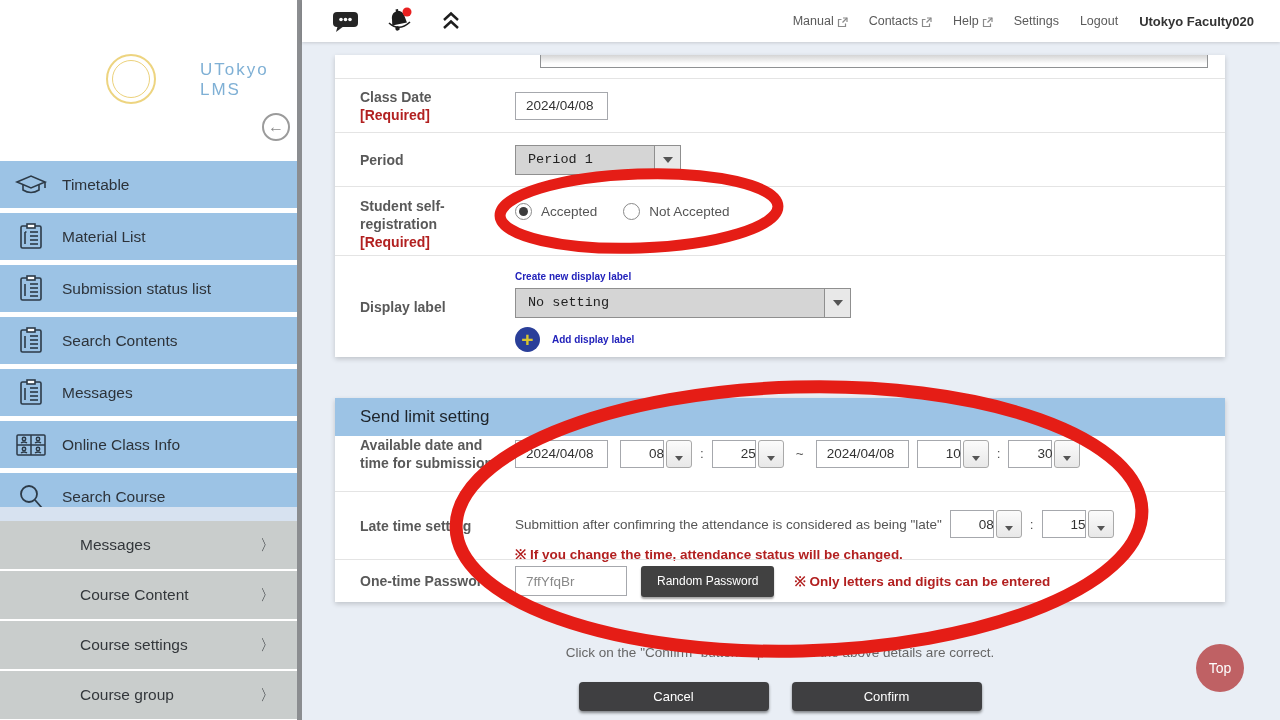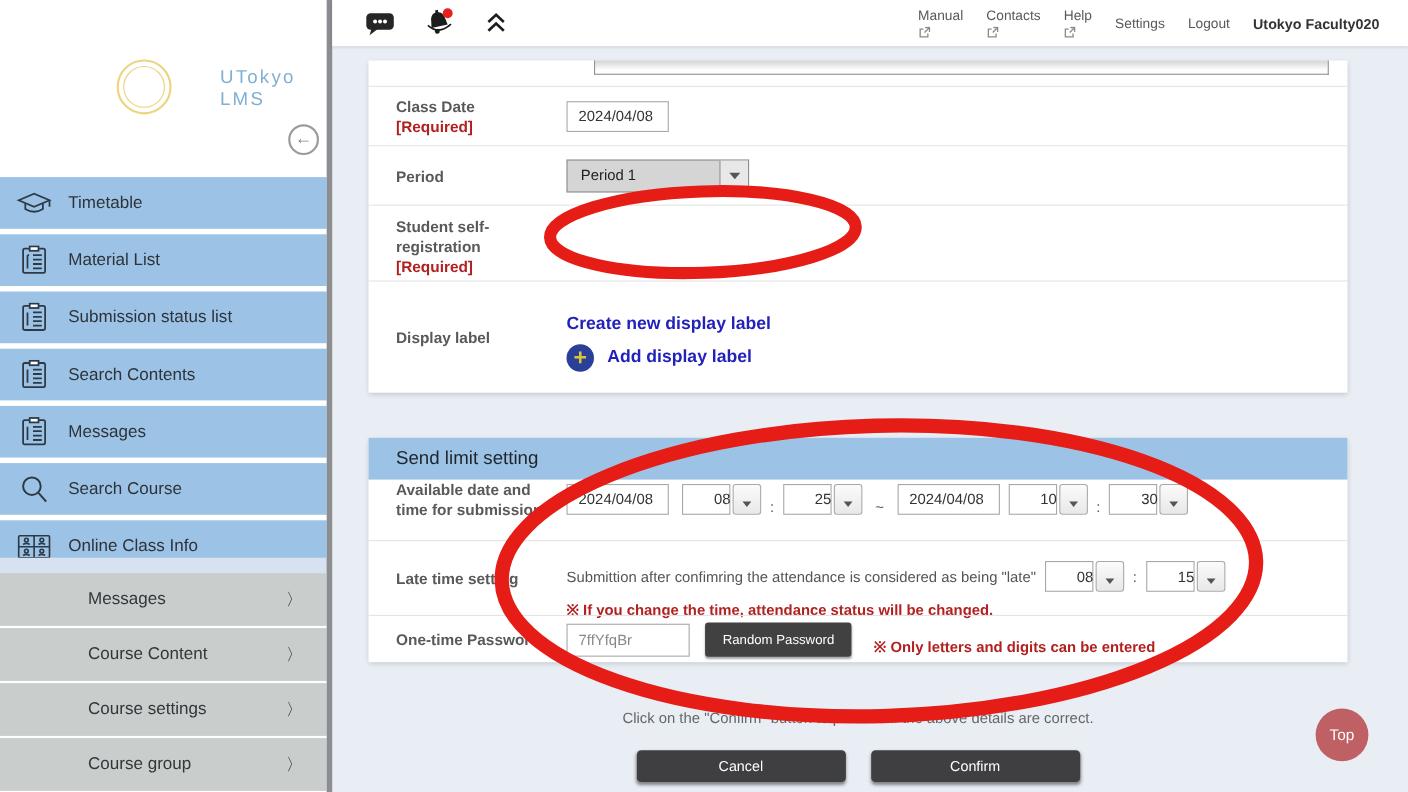--- a/index.html
+++ b/index.html
@@ -25,48 +25,48 @@
   .submenu-label { margin-left:80px; font-size:15.5px; color:#33373b; }
   .submenu-chevron { position:absolute; right:22px; font-size:15px; color:#33373b; }
 
   .side-strip { position:absolute; left:297px; top:0; width:5px; height:720px; background:#8b8d90; }
 
   
   .topbar { position:absolute; left:302px; top:0; width:978px; height:42px; background:#fff; box-shadow:0 1px 3px rgba(0,0,0,.15); display:flex; align-items:center; }
   .topbar-icons { display:flex; align-items:center; gap:26px; margin-left:30px; }
   .tb-icon { cursor:pointer; display:flex; }
   .topbar-links { margin-left:auto; margin-right:26px; display:flex; align-items:center; gap:21px; }
-  .tb-link { font-size:12.5px; color:#5a5a5a; cursor:pointer; display:flex; align-items:flex-start; gap:3px;flex-direction:column; }
+  .tb-link { font-size:12.5px; color:#5a5a5a; cursor:pointer; display:flex; align-items:flex-end; gap:3px; }
   .tb-user { font-size:13px; color:#333; font-weight:bold; }
 
   
   .card { position:absolute; background:#fff; box-shadow:0 2px 5px rgba(0,0,0,.18); }
   .card1 { left:335px; top:55px; width:890px; height:302px; }
   .card2 { left:335px; top:398px; width:890px; height:204px; }
 
   .partial-input { position:absolute; left:205px; top:0; width:668px; height:13px; border:1px solid #8f9193; border-top:none; background:linear-gradient(#d4d4d4,#fdfdfd 70%); }
 
   .frow { position:absolute; left:0; width:890px; border-top:1px solid #e4e4e4; display:flex; align-items:center; }
   .flabel { width:180px; padding-left:25px; font-size:14px; font-weight:bold; color:#595959; line-height:18px; flex-shrink:0; }
   .req { color:#b22020; }
-  .fcontent { flex:1; display:flex; align-items:flex-end; }
+  .fcontent { flex:1; display:flex; align-items:center; }
 
   .text-input { height:28px; border:1px solid #a6a8ad; background:#fff; font-size:13.5px; color:#333; display:flex; align-items:center; padding-left:10px; }
   .w-date { width:93px; }
 
   .gselect { display:inline-flex; height:30px; border:1px solid #8f8f8f; background:#d5d5d5; cursor:pointer; }
-  .gselect-label { padding:0 12px; font-size:13.5px; color:#222; line-height:28px; }
+  .gselect-label { padding:0 12px; font-size:13.5px; color:#222; line-height:28px;font-family:Liberation Mono, monospace; }
   .gselect-btn { width:26px; border-left:1px solid #8f8f8f; background:#e8e8e8; display:flex; align-items:center; justify-content:center; }
   .tri-down { width:0; height:0; border-left:5px solid transparent; border-right:5px solid transparent; border-top:6px solid #555; }
 
   .radio { width:17px; height:17px; border:1px solid #8a8a8a; border-radius:50%; background:#fff; display:flex; align-items:center; justify-content:center; cursor:pointer; flex-shrink:0; }
   .radio-dot { width:9px; height:9px; border-radius:50%; background:#3d3d3d; }
   .radio-label { font-size:13.5px; color:#555; margin-left:9px; }
 
-  .blue-link { font-size:16px; font-weight:bold; color:#2222bb; cursor:pointer; }
+  .blue-link { font-size:10px; font-weight:bold; color:#2222bb; cursor:pointer; }
   .plus-circle { width:25px; height:25px; border-radius:50%; background:#2a3f99; color:#d9c52f; font-size:21px; font-weight:bold; display:flex; align-items:center; justify-content:center; line-height:1; cursor:pointer; }
 
   .sec-header { height:38px; background:#9cc3e5; display:flex; align-items:center; padding-left:25px; font-size:17px; color:#1e242b; }
 
   .time-group { display:inline-flex; }
   .time-input { width:44px; height:28px; border:1px solid #a6a8ad; font-size:13.5px; color:#333; display:flex; align-items:center; padding-left:28px; background:#fff; }
   .spin-btn { width:26px; height:28px; margin-left:2px; border:1px solid #a9a9a9; border-radius:3px; background:linear-gradient(#fbfbfb,#e8e8e8); display:flex; align-items:flex-end; justify-content:center; padding-bottom:6px; cursor:pointer; }
   .spin-tri { width:0; height:0; border-left:4.5px solid transparent; border-right:4.5px solid transparent; border-top:5.5px solid #555; }
   .sep { font-size:13.5px; color:#555; margin:0 8px; }
 
@@ -159,48 +159,48 @@
             <rect x="4" y="3" width="20" height="22" rx="1.5"></rect>
             <rect x="10" y="1" width="8" height="4" fill="#fff"></rect>
             <line x1="8" y1="9" x2="8" y2="21"></line>
             <line x1="13" y1="9" x2="21" y2="9"></line>
             <line x1="13" y1="13" x2="21" y2="13"></line>
             <line x1="13" y1="17" x2="21" y2="17"></line>
             <line x1="13" y1="21" x2="21" y2="21"></line>
           </svg>
       </span>
       <span class="menu-label">Messages</span>
-    </div>
-    <div class="menu-item">
-      <span class="menu-icon">
-        <svg width="28" height="28" viewBox="0 0 28 28" fill="none" stroke="#2c3a47" stroke-width="1.8">
-            <circle cx="12" cy="11" r="8"></circle>
-            <line x1="18" y1="17" x2="25" y2="25"></line>
-          </svg>
-      </span>
-      <span class="menu-label">Search Course</span>
     </div>
     <div class="menu-item">
       <span class="menu-icon">
         <svg width="32" height="24" viewBox="0 0 32 24" fill="none" stroke="#2c3a47" stroke-width="1.5">
             <rect x="2" y="2" width="28" height="20" rx="1"></rect>
             <line x1="16" y1="2" x2="16" y2="22"></line>
             <line x1="2" y1="12" x2="30" y2="12"></line>
             <circle cx="9" cy="6" r="1.7"></circle>
             <path d="M6 10 Q9 8 12 10"></path>
             <circle cx="23" cy="6" r="1.7"></circle>
             <path d="M20 10 Q23 8 26 10"></path>
             <circle cx="9" cy="16" r="1.7"></circle>
             <path d="M6 20 Q9 18 12 20"></path>
             <circle cx="23" cy="16" r="1.7"></circle>
             <path d="M20 20 Q23 18 26 20"></path>
           </svg>
       </span>
       <span class="menu-label">Online Class Info</span>
     </div>
+    <div class="menu-item">
+      <span class="menu-icon">
+        <svg width="28" height="28" viewBox="0 0 28 28" fill="none" stroke="#2c3a47" stroke-width="1.8">
+            <circle cx="12" cy="11" r="8"></circle>
+            <line x1="18" y1="17" x2="25" y2="25"></line>
+          </svg>
+      </span>
+      <span class="menu-label">Search Course</span>
+    </div>
   </div>
 
   <div class="menu-gap"></div>
 
   <div class="submenu">
     <div class="submenu-item">
       <span class="submenu-label">Messages</span>
       <span class="submenu-chevron">〉</span>
     </div>
     <div class="submenu-item">
@@ -308,26 +308,40 @@
       </div>
     </div>
   </div>
 
   <div class="frow" style="top:131px; height:69px; align-items:flex-start;">
     <div class="flabel" style="padding-top:10px;">
       <div>Student self-</div>
       <div>registration</div>
       <div class="req">[Required]</div>
     </div>
+    <div class="fcontent" style="padding-top:16px;">
+      <span class="radio">
+          <span class="radio-dot"></span>
+        </span>
+      <span class="radio-label">Accepted</span>
+      <span class="radio" style="margin-left:26px;"></span>
+      <span class="radio-label">Not Accepted</span>
+    </div>
   </div>
 
   <div class="frow" style="top:200px; height:102px; align-items:center;">
     <div class="flabel">Display label</div>
     <div class="fcontent" style="display:block; padding-top:10px;">
       <div class="blue-link">Create new display label</div>
+      <div class="gselect" style="margin-top:6px;">
+        <span class="gselect-label" style="width:308px;">No setting</span>
+        <span class="gselect-btn">
+            <span class="tri-down"></span>
+          </span>
+      </div>
       <div style="display:flex; align-items:center; margin-top:9px;">
         <span class="plus-circle">+</span>
         <span class="blue-link" style="margin-left:12px;">Add display label</span>
       </div>
     </div>
   </div>
 </div>
 
 <div class="card card2">
   <div class="sec-header">Send limit setting</div>

